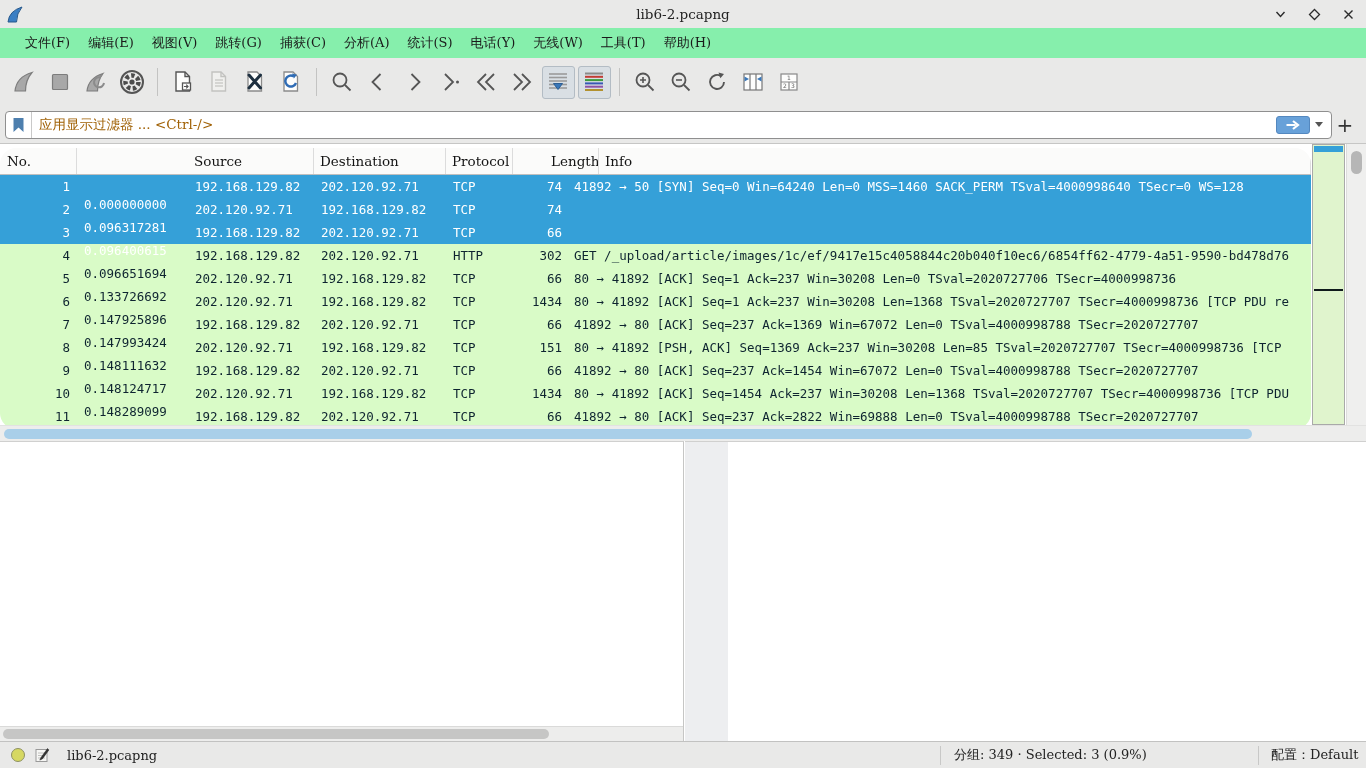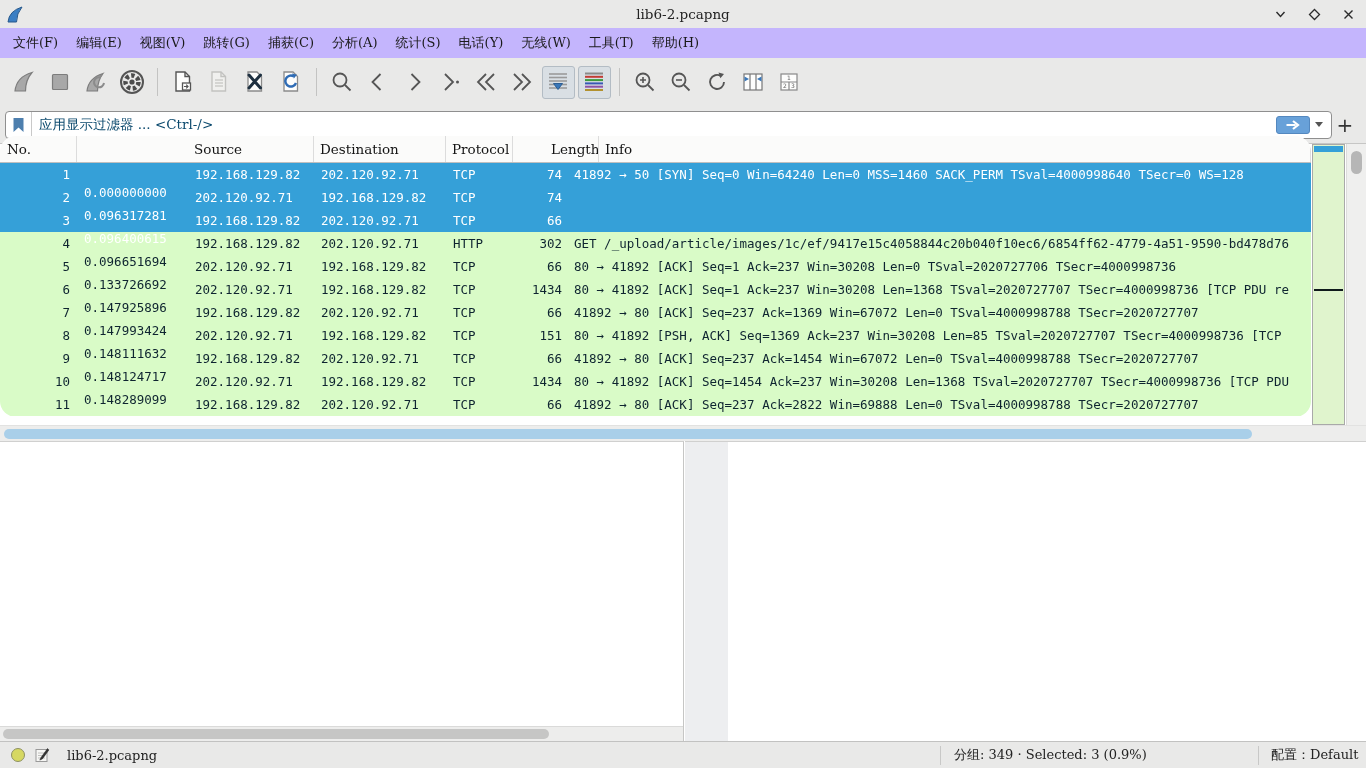--- a/index.html
+++ b/index.html
@@ -11,53 +11,53 @@
     background:#e9e9e8; display:flex; align-items:center; }
   .app-icon { margin-left:6px; display:flex; align-items:center; }
   .title-text { position:absolute; left:0; right:0; text-align:center;
     font-size:13.5px; color:#222; }
   .win-controls { position:absolute; right:10px; top:0; height:28px;
     display:flex; align-items:center; gap:18px; }
   .win-btn { width:16px; height:16px; display:flex; align-items:center; justify-content:center; }
 
   
   .menubar { position:absolute; top:28px; left:0; width:1366px; height:30px;
-    background:#c4b5fd; display:flex; align-items:center; padding-left:4px;
+    background:#86efac; display:flex; align-items:center; padding-left:16px;
     font-size:13px; }
   .menu-item { padding:5px 9px; white-space:nowrap; }
 
   
   .toolbar { position:absolute; top:58px; left:0; width:1366px; height:48px;
     background:#e9e9e8; display:flex; align-items:center; padding-left:6px; }
   .tbtn { width:33px; height:33px; display:flex; align-items:center;
     justify-content:center; margin:0 1.5px; border-radius:3px; border:1px solid transparent; }
   .tbtn.pressed { background:#d9dfe4; border:1px solid #b3bcc4; }
   .tsep { width:1px; height:28px; background:#c3c3c2; margin:0 7px; }
 
   
   .filterbar { position:absolute; top:106px; left:0; width:1366px; height:38px;
     background:#e9e9e8; border-bottom:1px solid #c6c6c5; display:flex;
     align-items:center; padding:0 8px 0 5px; }
   .filter-field { flex:1; height:28px; background:#fff; border:1px solid #8f8f8f;
     border-radius:4px; display:flex; align-items:center; overflow:hidden; }
   .bookmark-box { width:26px; height:100%; display:flex; align-items:center;
     justify-content:center; border-right:1px solid #c9c9c9; }
-  .filter-placeholder { flex:1; padding-left:7px; font-size:13.5px; color:#0c4a6e;
+  .filter-placeholder { flex:1; padding-left:7px; font-size:13.5px; color:#a16207;
     white-space:nowrap; overflow:hidden; }
   .filter-caret-edge { height:100%; display:flex; align-items:center; }
   .apply-btn { width:34px; height:18px; background:#68a1d9; border:1px solid #5488bf;
     border-radius:3px; display:flex; align-items:center; justify-content:center;
     margin-right:5px; }
   .caret-down { width:0; height:0; border-left:4px solid transparent;
     border-right:4px solid transparent; border-top:5px solid #555; margin-right:8px; }
   .filter-plus { width:26px; text-align:center; font-size:20px; color:#333;
     font-family:"DejaVu Sans",sans-serif; }
 
   
-  .plist { position:absolute; top:136px; left:0; width:1311px; height:281px;
+  .plist { position:absolute; top:148px; left:0; width:1311px; height:281px;
     background:#fff; overflow:hidden;border-radius:16px; }
   .phead { display:flex; height:27px; background:#fbfbfa;
     border-bottom:1px solid #bfbfbf; font-size:13.5px; color:#141414; }
   .phead .hcell { display:flex; align-items:center; padding:0 6px;
     border-right:1px solid #dcdcdc; overflow:hidden; white-space:nowrap; }
   .prow { display:flex; height:23px; background:#d9fbc7; color:#0e2430;
     font-family:"DejaVu Sans Mono","Liberation Mono",monospace; font-size:12.5px;
     align-items:center; white-space:nowrap; }
   .prow.selected { background:#35a0d8; color:#ffffff; }
   .c-no    { width:77px;  text-align:right; padding-right:7px; flex:none; }

